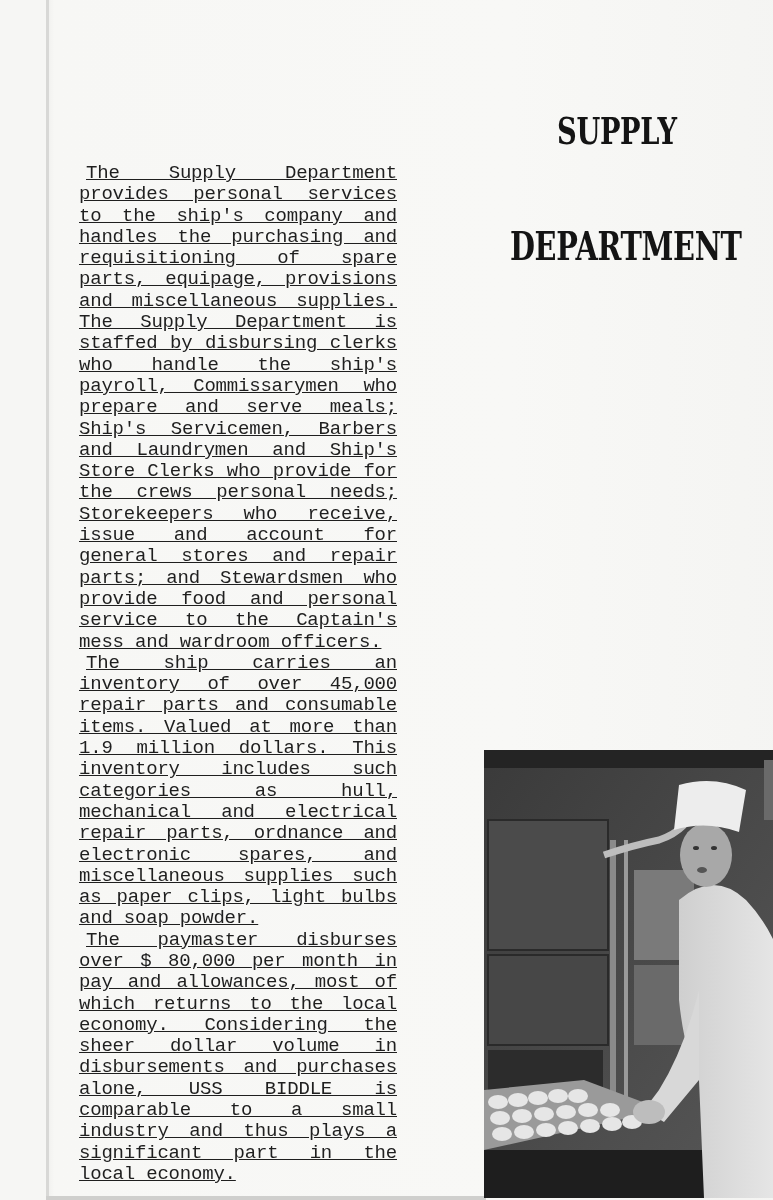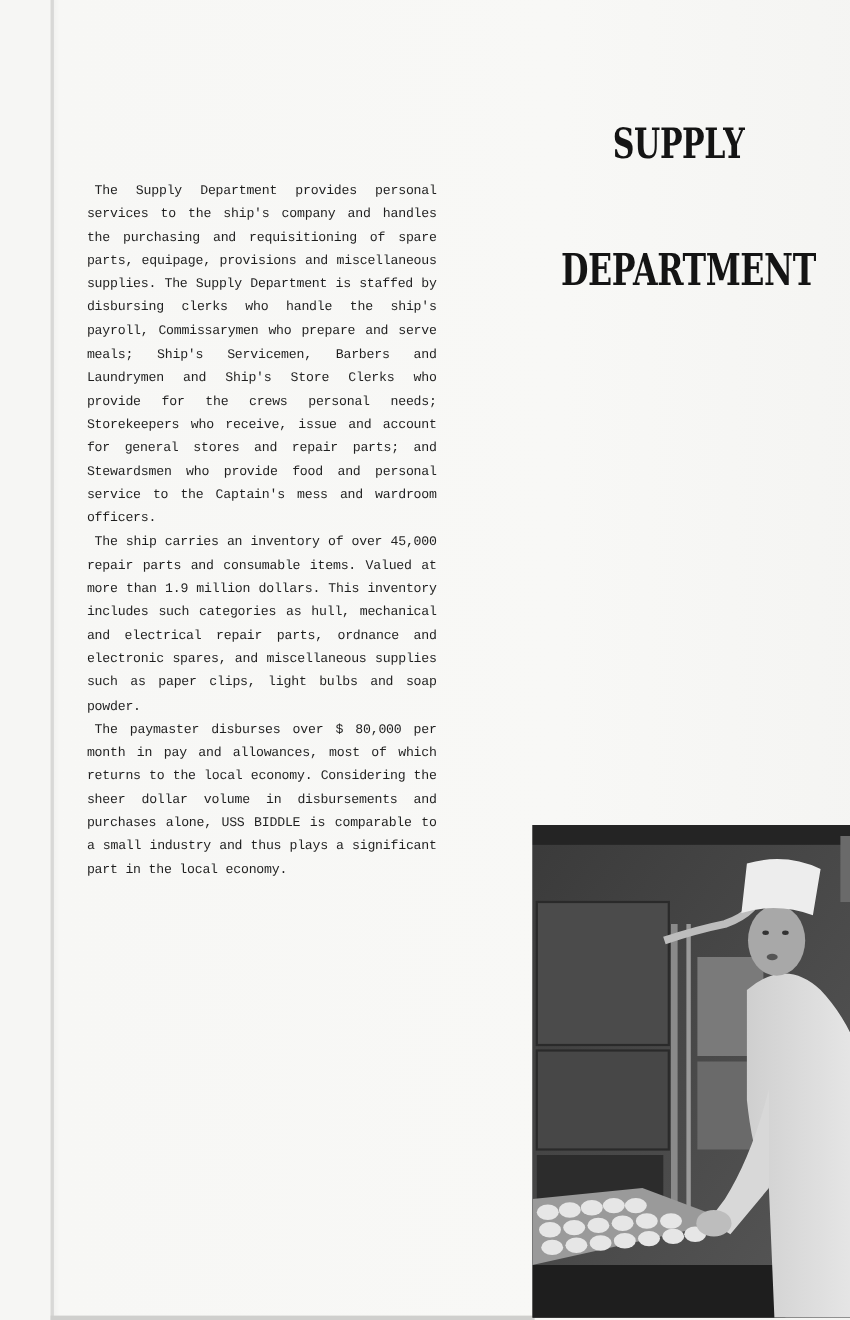--- a/index.html
+++ b/index.html
@@ -17,22 +17,22 @@
       position: absolute; left: 0; top: 0; width: 3px; height: 1200px;
       background: #d8d8d6;
     }
     .bottom-edge {
       position: absolute; left: 0; top: 1196px; width: 440px; height: 4px;
       background: #cfcfcd;
     }
     .body-text {
       position: absolute; left: 33px; top: 163px; width: 318px;
       font-family: "Liberation Mono", "DejaVu Sans Mono", monospace;
-      font-size: 12px; line-height: 21.3px; color: #1f1f1f;
-      text-align: justify; letter-spacing: -0.2px;
+      font-size: 19px; line-height: 21.3px; color: #1f1f1f;
+      text-align: justify; letter-spacing: -0.2px; text-decoration: underline;
     }
     .body-text p { margin: 0; text-indent: 7px; text-align-last: left; }
     .title {
       position: absolute;
       font-family: "DejaVu Serif", "Liberation Serif", serif;
       font-weight: 900; color: #141414;
       transform: scaleX(0.72); transform-origin: left top;
       letter-spacing: -0.5px; white-space: nowrap;
     }
     .title-1 { left: 511px; top: 108px; font-size: 38px; }

